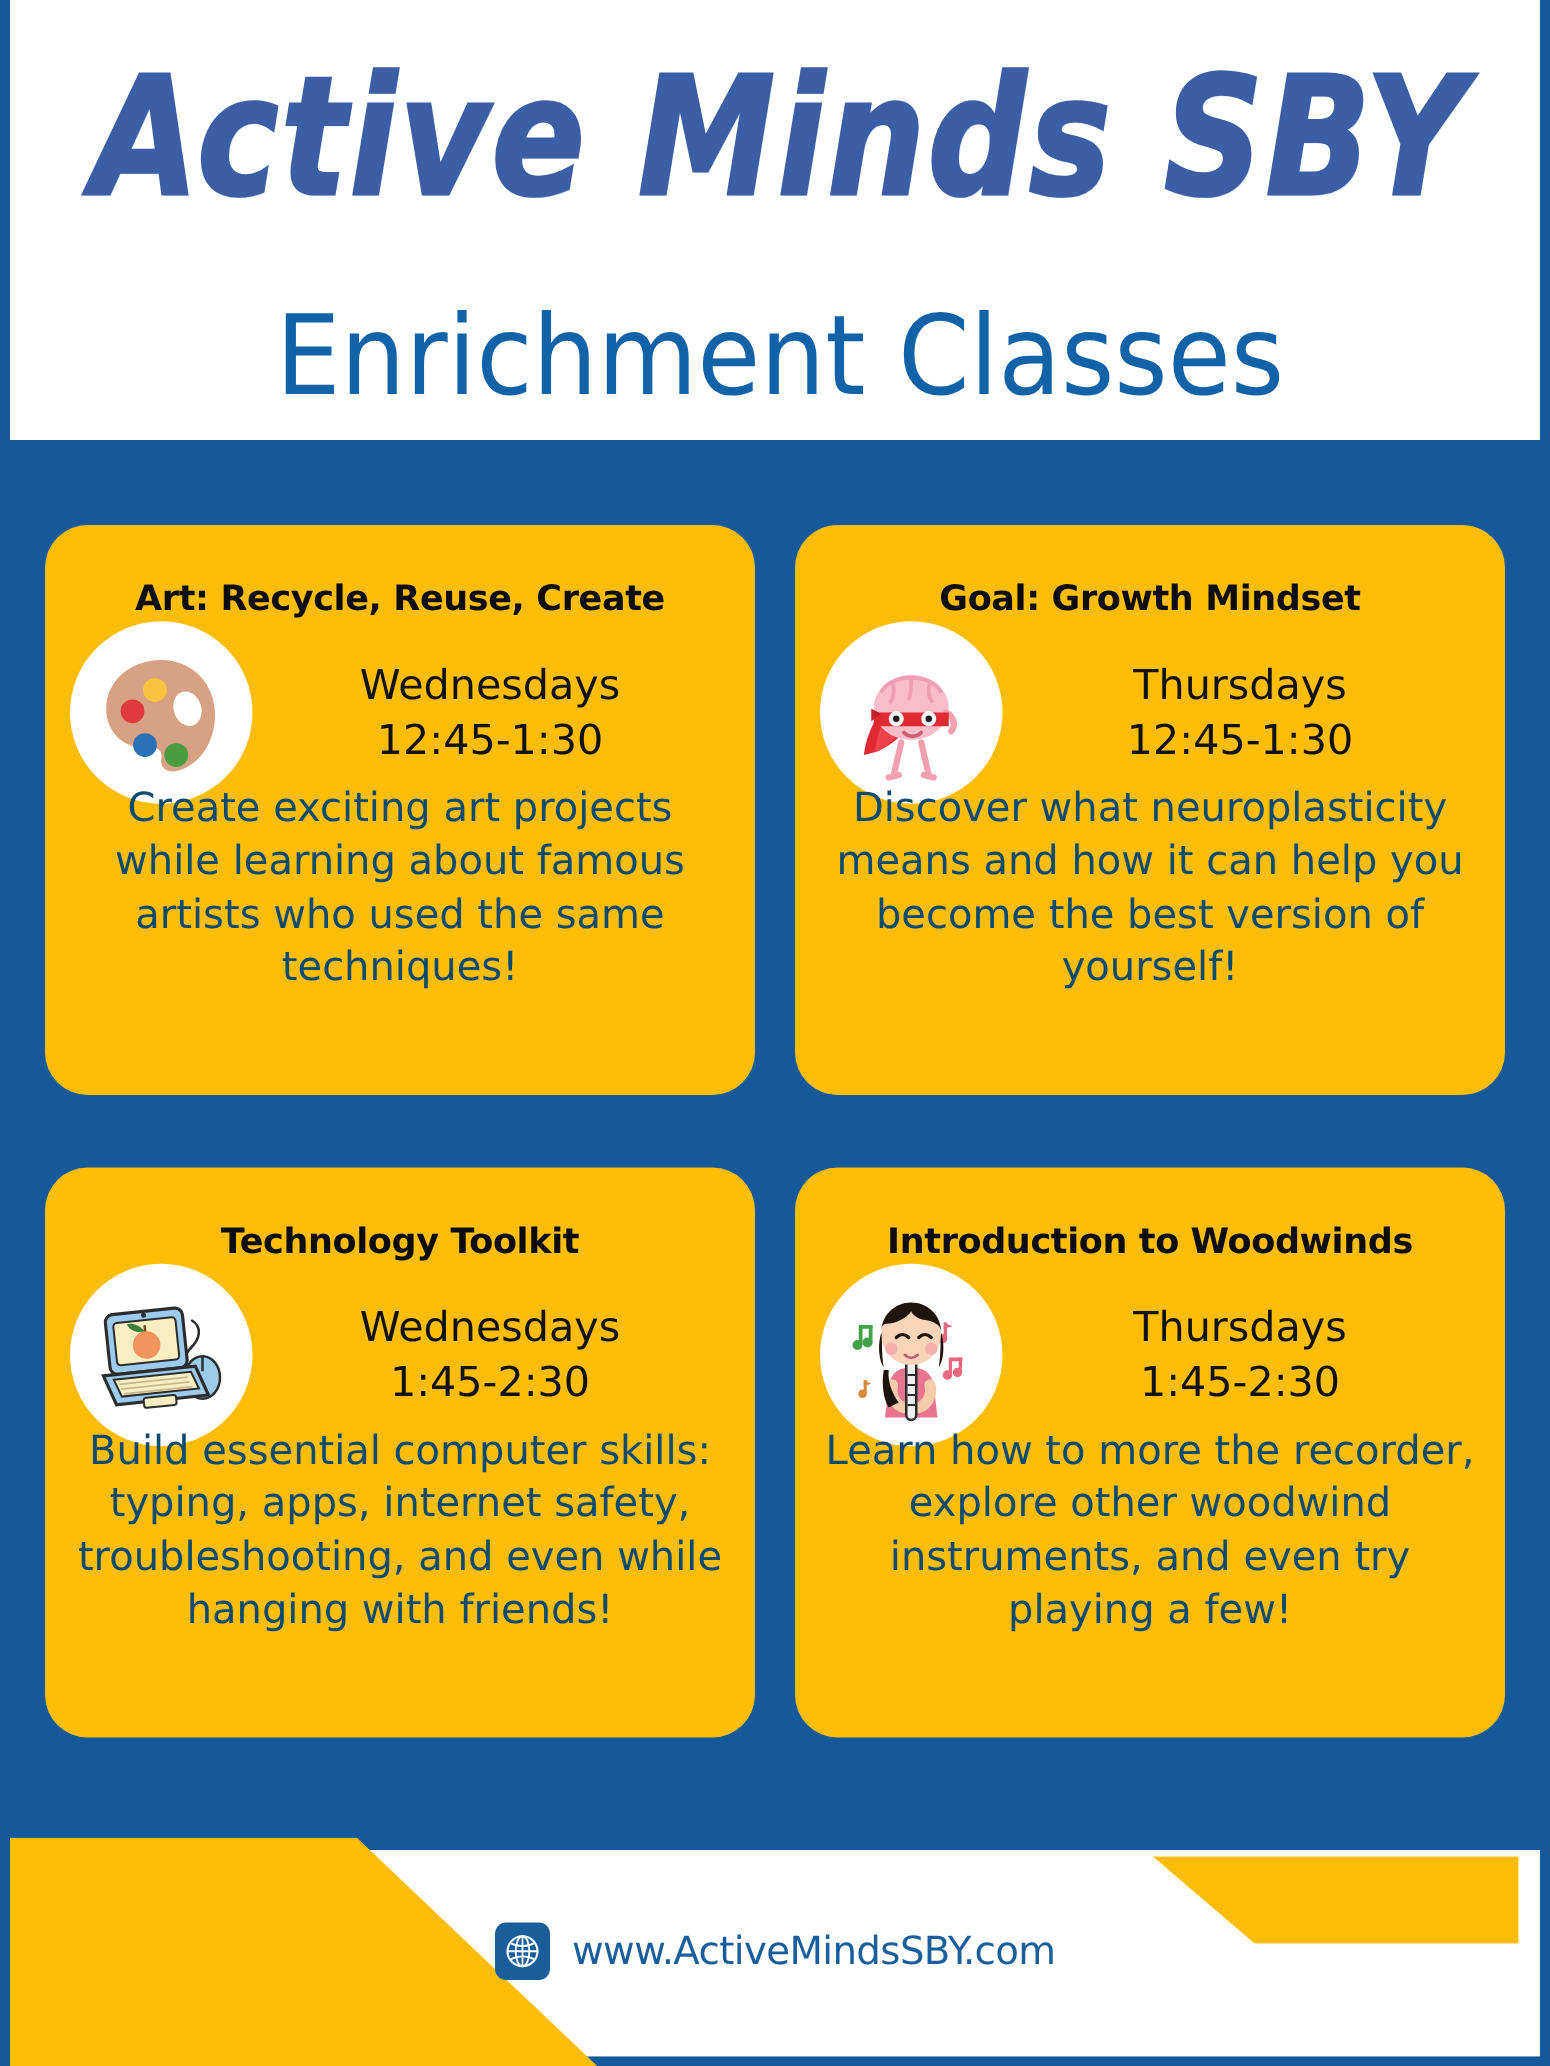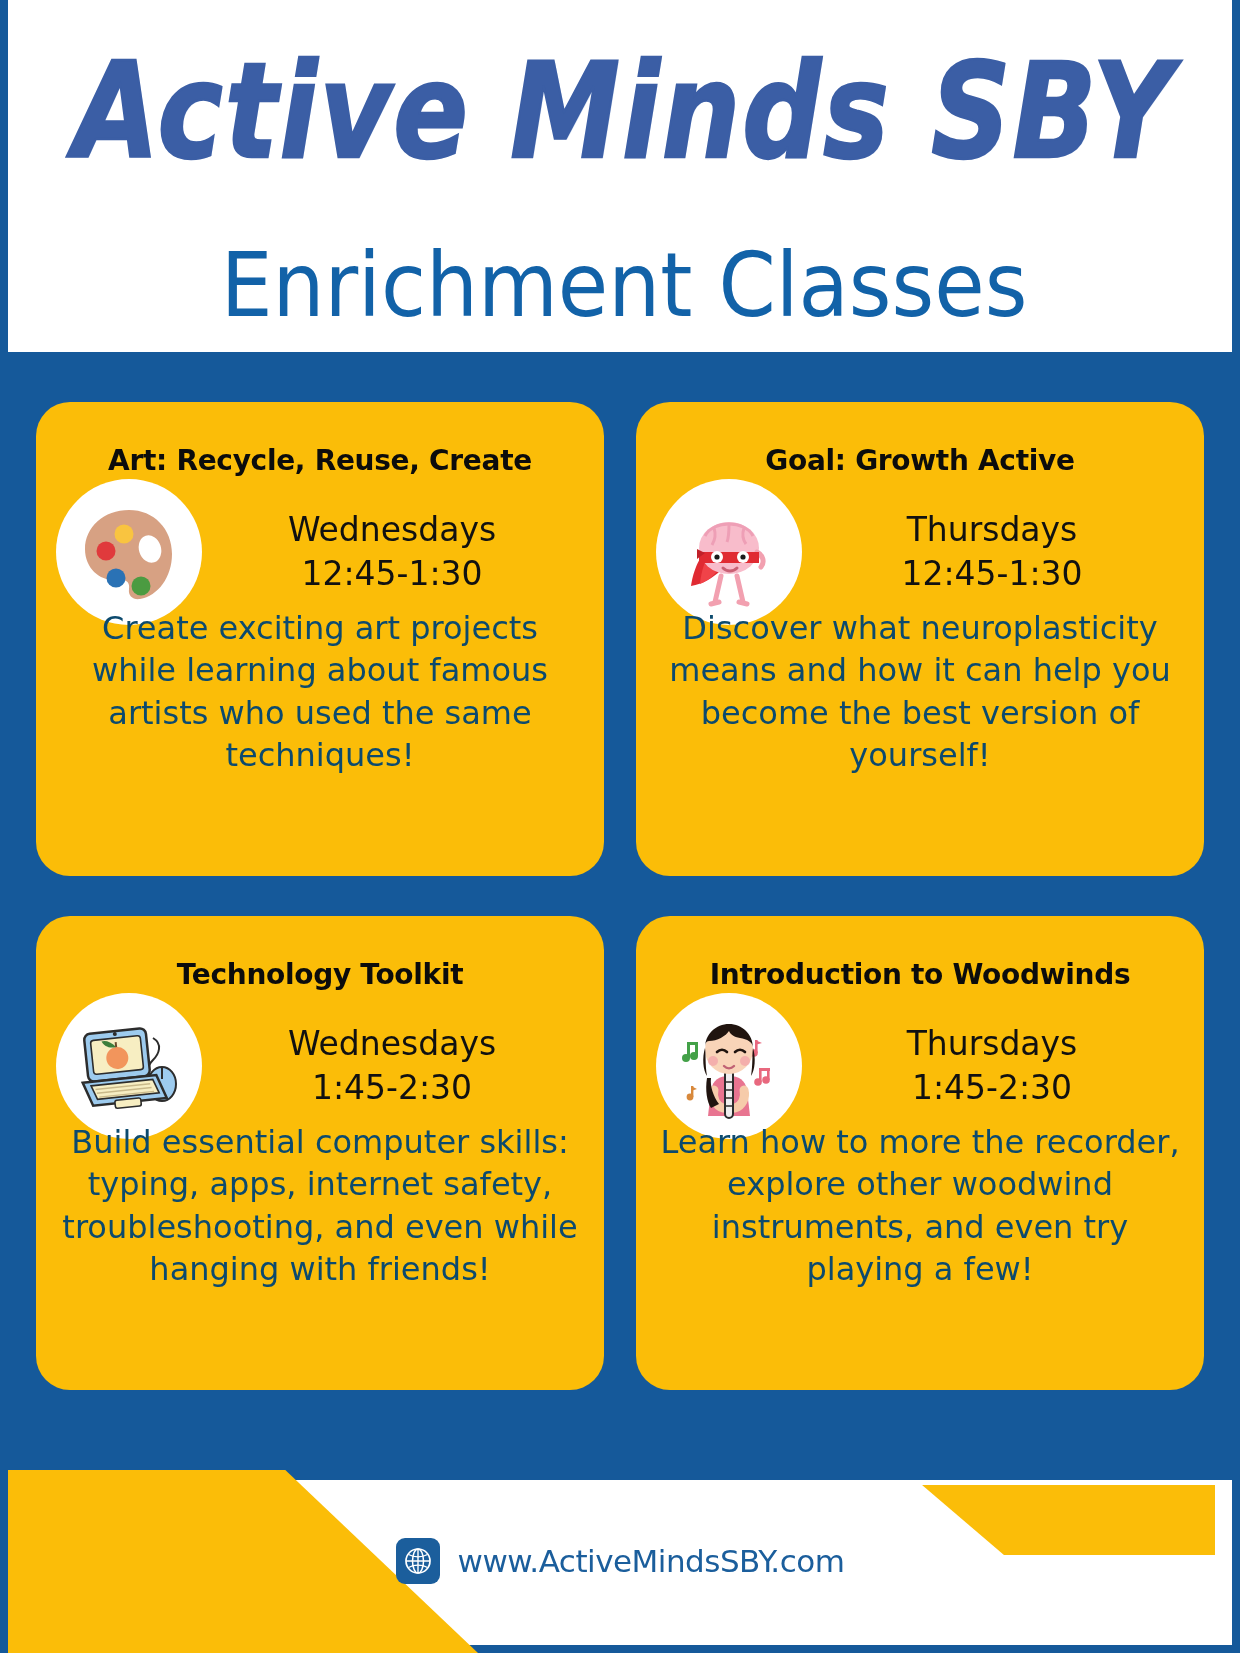--- a/index.html
+++ b/index.html
@@ -103,20 +103,21 @@
     row-gap: 40px;
     z-index: 4;
   }
 
   .card {
     background: #FBBD08;
     border-radius: 34px;
     position: relative;
     padding: 44px 14px 22px 14px;
     overflow: hidden;
+    margin-top: 18px;
   }
 
   .card-title {
     font-family: "DejaVu Sans", sans-serif;
     font-size: 28px;
     font-weight: 700;
     color: #0c0c0c;
     text-align: center;
     letter-spacing: -0.3px;
     line-height: 1.1;
@@ -279,21 +280,21 @@
           <span class="day">Wednesdays</span>
           <span class="time">12:45-1:30</span>
         </div>
       </div>
       <div class="desc-wrap">
         <div class="card-desc">Create exciting art projects while learning about famous artists who used the same techniques!</div>
       </div>
     </div>
 
     <div class="card">
-      <div class="card-title">Goal: Growth Active</div>
+      <div class="card-title">Goal: Growth Mindset</div>
       <div class="meta-row">
         <div class="icon-circle">
           <svg width="120" height="120" viewBox="0 0 120 120" aria-hidden="true">
 
             <path d="M42 56c-12 6-18 24-20 38 12-2 22-8 30-16z" fill="#E02A32"></path>
             <path d="M44 58c-8 8-12 22-13 34 10-4 18-12 23-22z" fill="#F04349"></path>
 
             <path d="M52 84 L46 110" stroke="#F2A0B0" stroke-width="5" stroke-linecap="round" fill="none"></path>
             <path d="M68 84 L74 110" stroke="#F2A0B0" stroke-width="5" stroke-linecap="round" fill="none"></path>
             <path d="M42 112 L50 110" stroke="#F2A0B0" stroke-width="5" stroke-linecap="round"></path>

